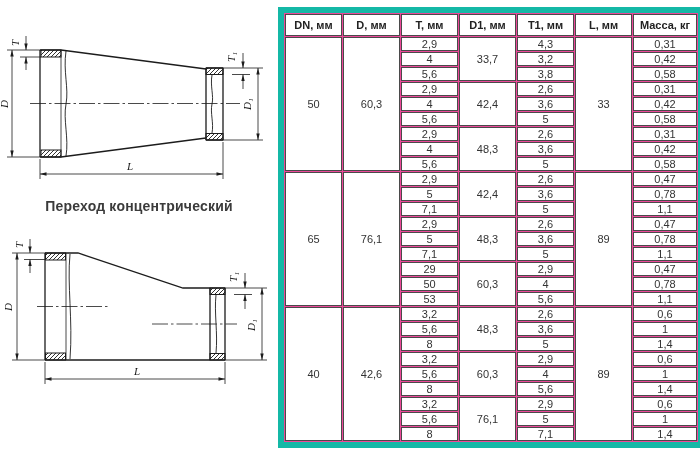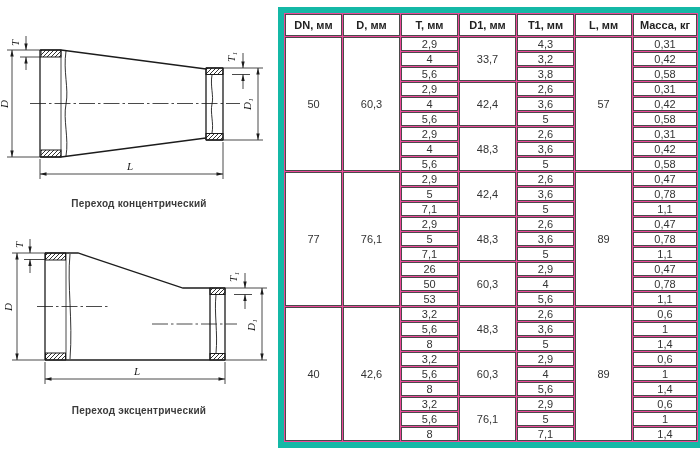--- a/index.html
+++ b/index.html
@@ -5,21 +5,21 @@
   html,body{margin:0;padding:0;background:#ffffff;}
   body{width:700px;height:450px;position:relative;overflow:hidden;
        font-family:"Liberation Sans",sans-serif;}
 
   
   .drawings{position:absolute;left:0;top:0;width:278px;height:450px;}
   .diagram-svg{position:absolute;left:0;}
   #svg-concentric{top:0;}
   #svg-eccentric{top:225px;}
   .caption{position:absolute;left:0;width:278px;text-align:center;
-           font-size:10px;font-weight:600;color:#3b3b3b;letter-spacing:.2px;}
+           font-size:14px;font-weight:600;color:#3b3b3b;letter-spacing:.2px;}
   #caption-concentric{top:198px;}
   #caption-eccentric{top:405px;}
 
   .thick{stroke:#1c1c1c;stroke-width:1.3;fill:none;}
   .thin{stroke:#1c1c1c;stroke-width:0.8;fill:none;}
   .wavy{stroke:#1c1c1c;stroke-width:0.9;fill:none;}
   .cl{stroke:#1c1c1c;stroke-width:0.8;fill:none;stroke-dasharray:16 3 2.5 3;}
   .arr{fill:#1c1c1c;stroke:none;}
   .dimtxt{font-family:"Liberation Serif",serif;font-style:italic;
           font-size:11px;fill:#1c1c1c;}
@@ -151,21 +151,20 @@
       <text class="dimtxt" x="255" y="100" text-anchor="middle" transform="rotate(-90 255 100)">D₁</text>
     </g>
 
     <g>
       <path class="thin" d="M45,137 L45,159 M225,137 L225,159 M45,154 L225,154"></path>
       <polygon class="arr" points="45,154 51.5,152.3 51.5,155.7"></polygon>
       <polygon class="arr" points="225,154 218.5,152.3 218.5,155.7"></polygon>
       <text class="dimtxt" x="137" y="150" text-anchor="middle">L</text>
     </g>
   </svg>
-  <div class="caption" id="caption-eccentric">Переход эксцентрический</div>
 </div>
 
 <div class="table-wrap">
   <table class="spec">
     <colgroup>
       <col style="width:57px">
         <col style="width:57px">
         <col style="width:57px">
       <col style="width:57px">
         <col style="width:57px">
@@ -183,21 +182,21 @@
         <th>Масса, кг</th>
       </tr>
     </thead>
     <tbody>
         <tr>
           <td rowspan="9">50</td>
           <td rowspan="9">60,3</td>
           <td>2,9</td>
           <td rowspan="3">33,7</td>
           <td>4,3</td>
-          <td rowspan="9">57</td>
+          <td rowspan="9">33</td>
           <td>0,31</td>
         </tr>
         <tr>
           <td>4</td>
           <td>3,2</td>
           <td>0,42</td>
         </tr>
         <tr>
           <td>5,6</td>
           <td>3,8</td>
@@ -229,21 +228,21 @@
           <td>4</td>
           <td>3,6</td>
           <td>0,42</td>
         </tr>
         <tr>
           <td>5,6</td>
           <td>5</td>
           <td>0,58</td>
         </tr>
         <tr>
-          <td rowspan="9">77</td>
+          <td rowspan="9">65</td>
           <td rowspan="9">76,1</td>
           <td>2,9</td>
           <td rowspan="3">42,4</td>
           <td>2,6</td>
           <td rowspan="9">89</td>
           <td>0,47</td>
         </tr>
         <tr>
           <td>5</td>
           <td>3,6</td>
@@ -264,21 +263,21 @@
           <td>5</td>
           <td>3,6</td>
           <td>0,78</td>
         </tr>
         <tr>
           <td>7,1</td>
           <td>5</td>
           <td>1,1</td>
         </tr>
         <tr>
-          <td>26</td>
+          <td>29</td>
           <td rowspan="3">60,3</td>
           <td>2,9</td>
           <td>0,47</td>
         </tr>
         <tr>
           <td>50</td>
           <td>4</td>
           <td>0,78</td>
         </tr>
         <tr>

